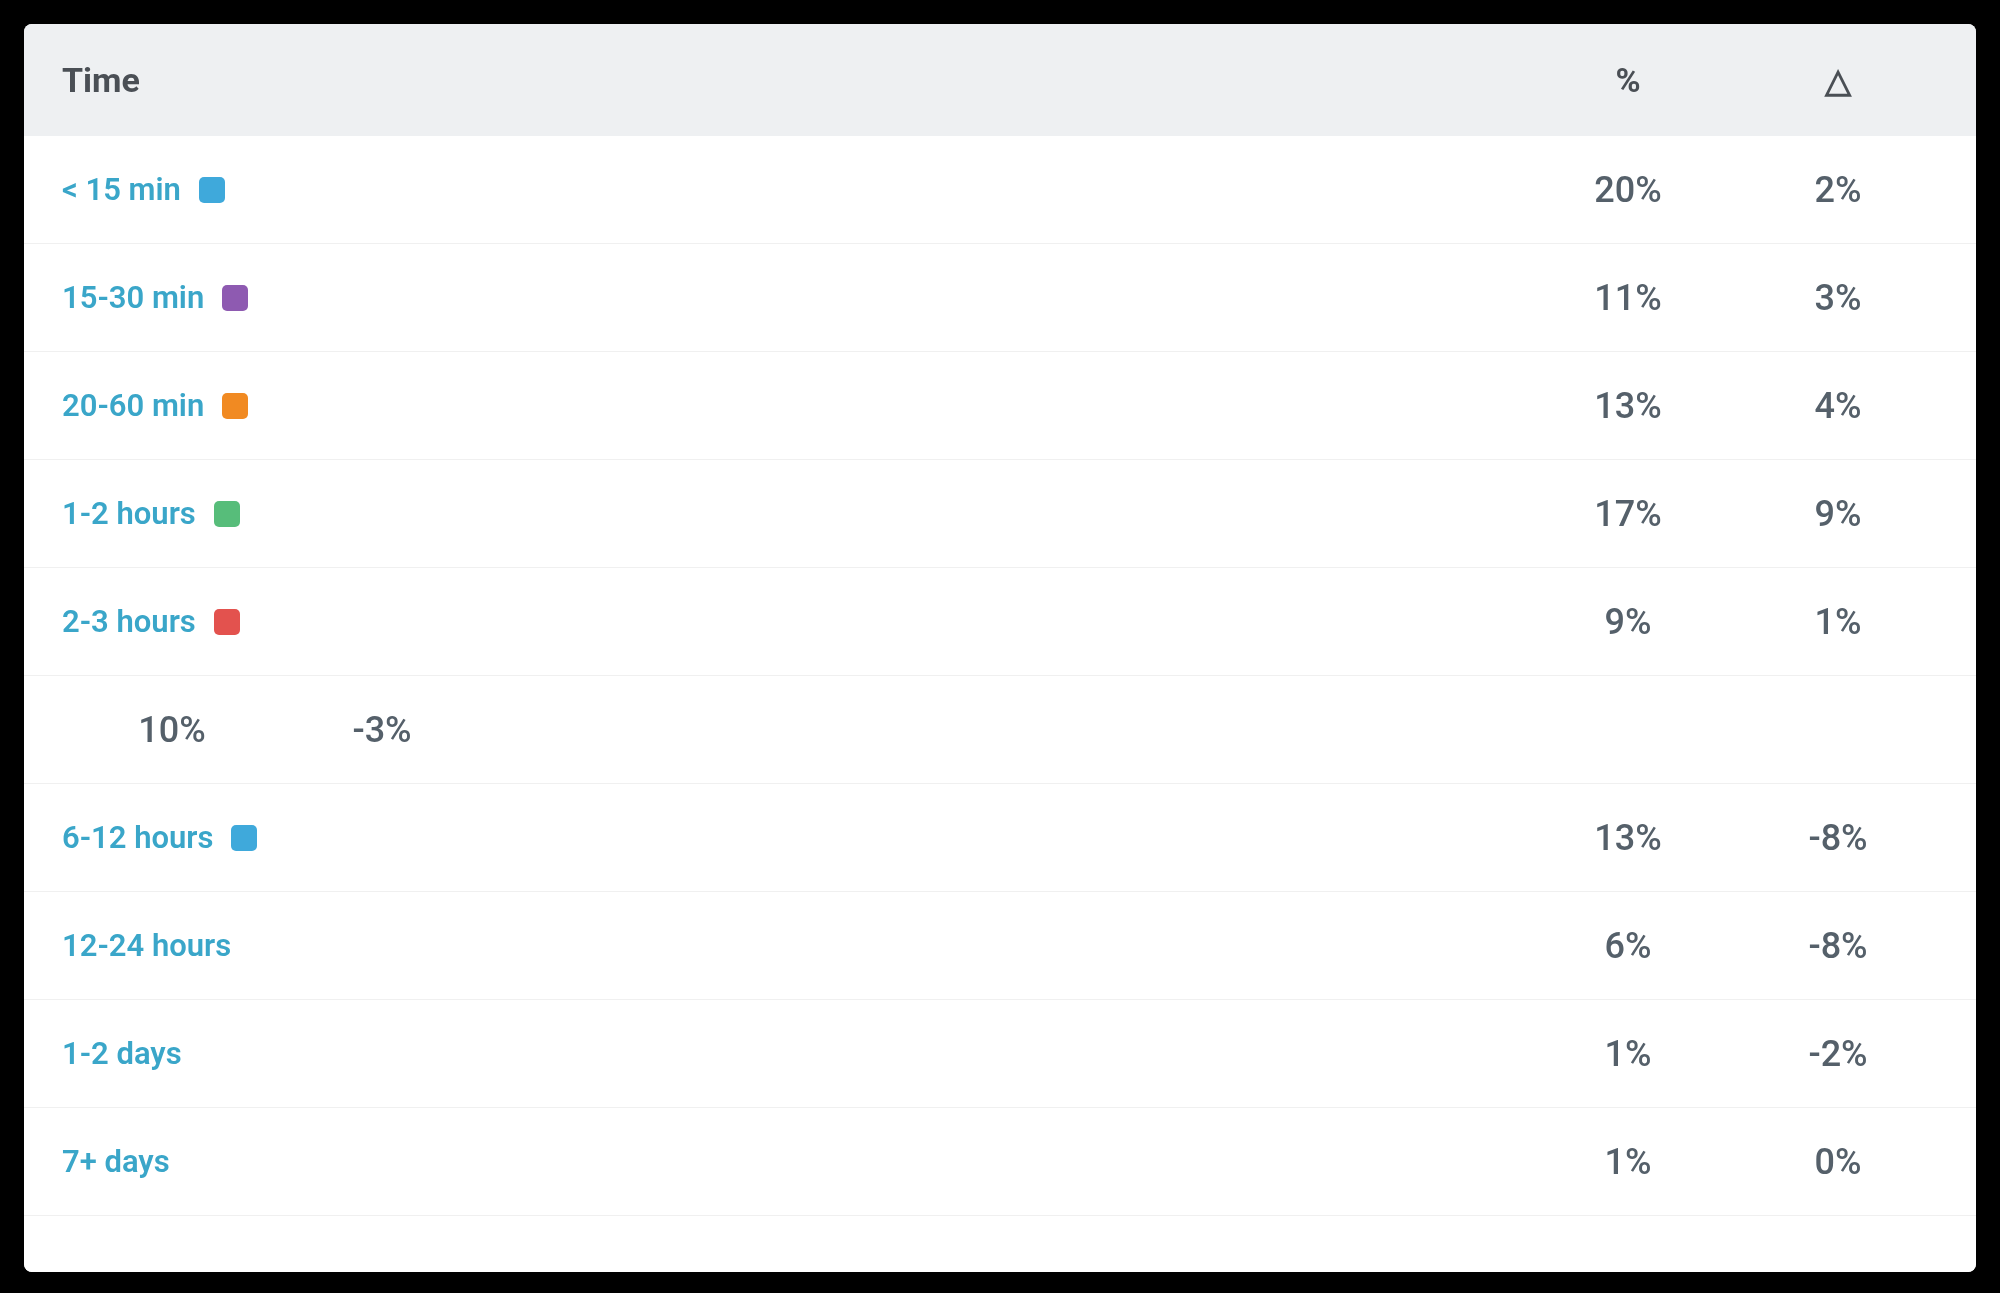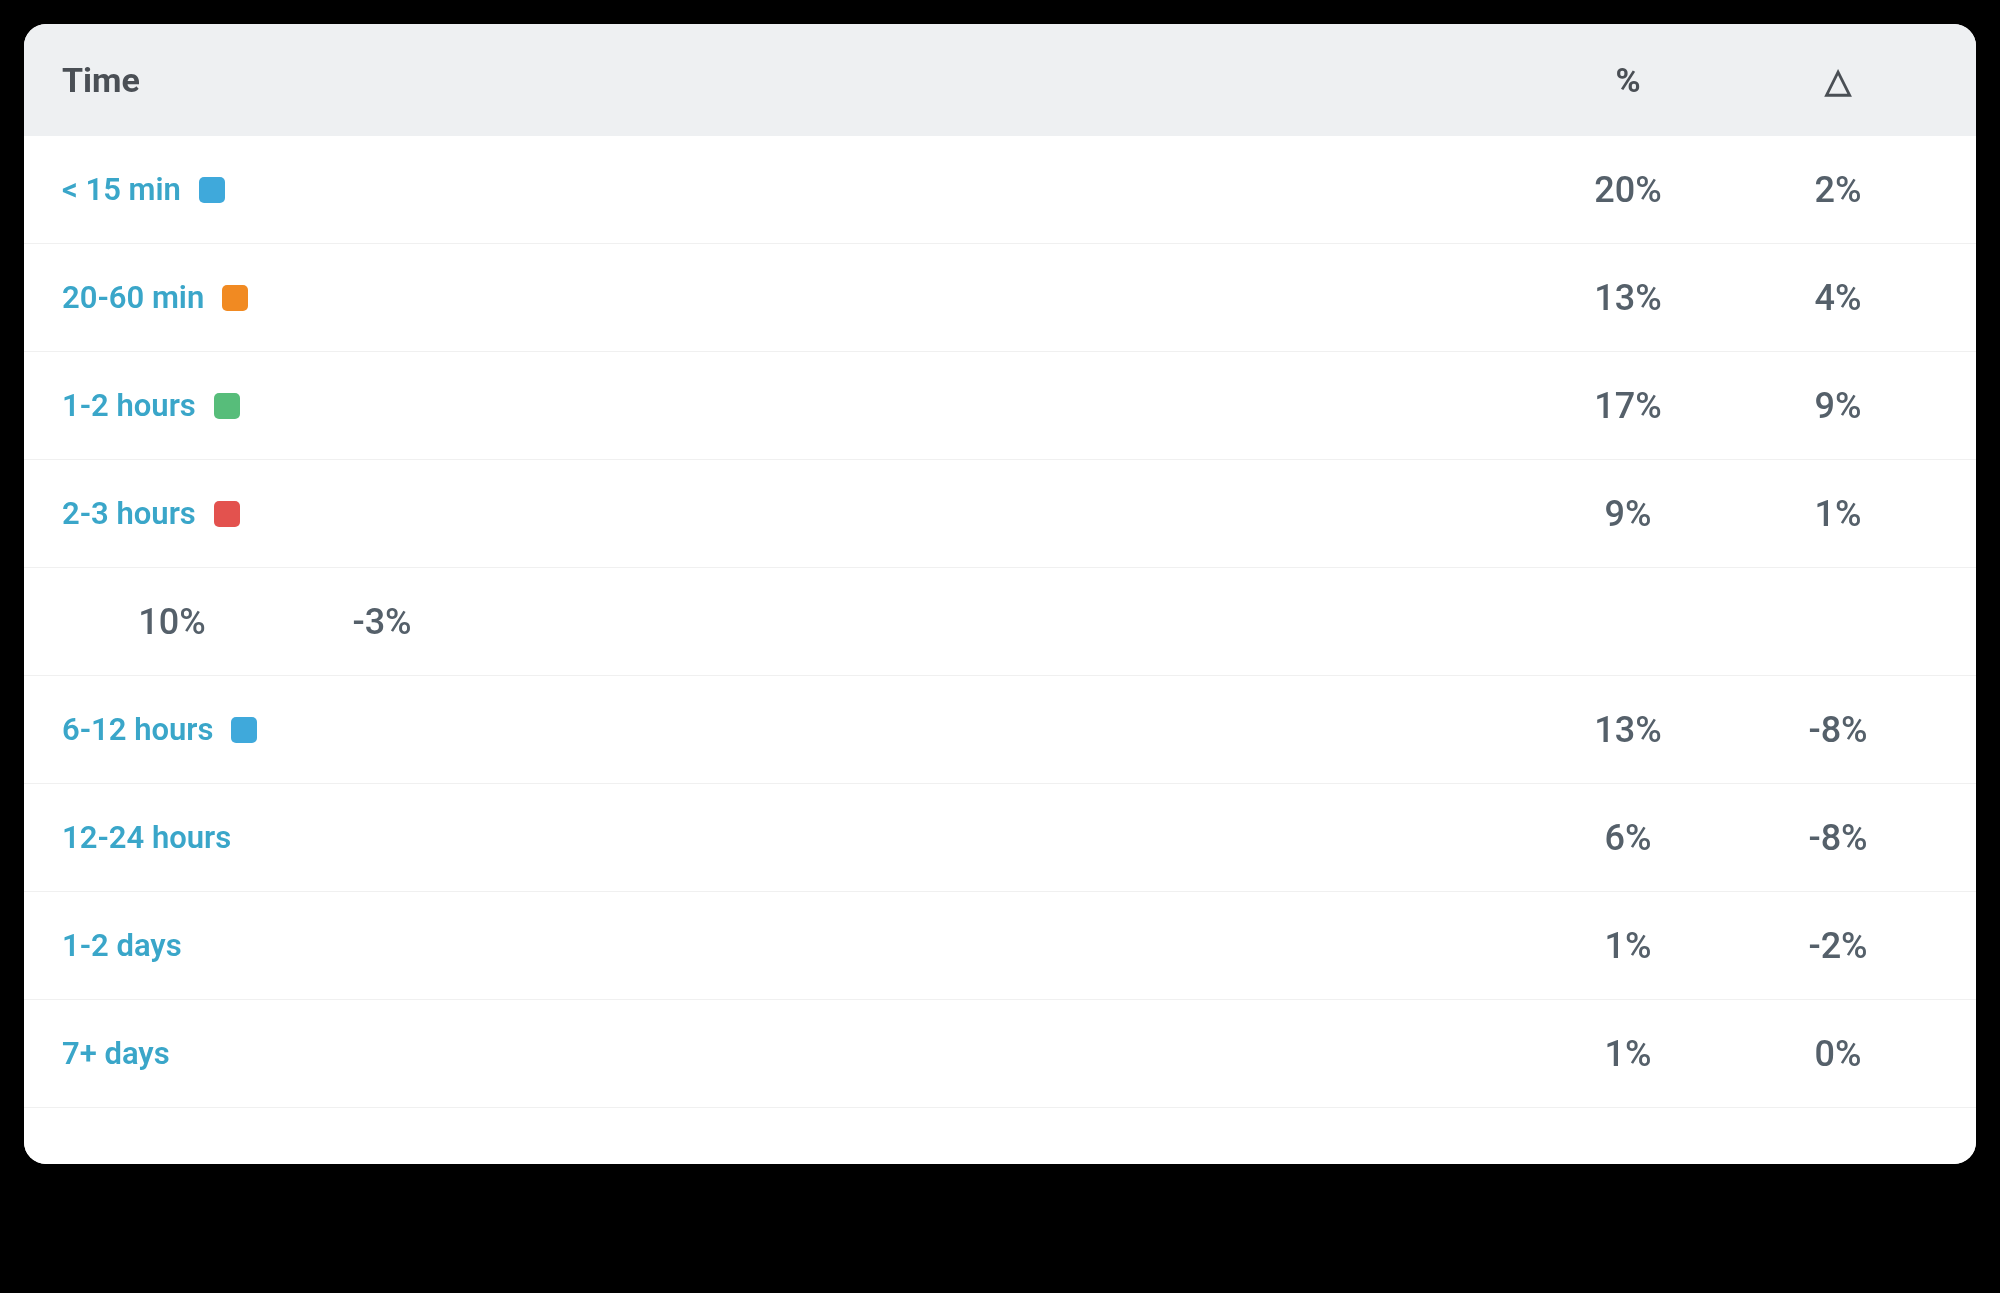--- a/index.html
+++ b/index.html
@@ -5,21 +5,21 @@
     * { margin: 0; padding: 0; box-sizing: border-box; }
     body {
       background: #000;
       font-family: -apple-system, BlinkMacSystemFont, "Segoe UI", Roboto, "Helvetica Neue", Arial, sans-serif;
       padding: 24px;
       width: 2000px;
       height: 1293px;
     }
     .card {
       background: #fff;
-      border-radius: 22px;
+      border-radius: 8px;
       overflow: hidden;
       box-shadow: 0 6px 20px rgba(0,0,0,0.45);
     }
     .row {
       display: flex;
       align-items: center;
       height: 108px;
       border-bottom: 1px solid #f0f0f0;
       padding: 0 38px;
     }
@@ -95,20 +95,28 @@
       <div class="row">
         <div class="col-time">
           <span class="time-label">&lt; 15 min</span>
           <span class="swatch" style="background: rgb(63, 169, 219);"></span>
         </div>
         <div class="col-pct"><span class="val">20%</span></div>
         <div class="col-delta"><span class="val">2%</span></div>
       </div>
       <div class="row">
         <div class="col-time">
+          <span class="time-label">15-30 min</span>
+          <span class="swatch" style="background: rgb(142, 90, 177);"></span>
+        </div>
+        <div class="col-pct"><span class="val">11%</span></div>
+        <div class="col-delta"><span class="val">3%</span></div>
+      </div>
+      <div class="row">
+        <div class="col-time">
           <span class="time-label">20-60 min</span>
           <span class="swatch" style="background: rgb(241, 138, 34);"></span>
         </div>
         <div class="col-pct"><span class="val">13%</span></div>
         <div class="col-delta"><span class="val">4%</span></div>
       </div>
       <div class="row">
         <div class="col-time">
           <span class="time-label">1-2 hours</span>
           <span class="swatch" style="background: rgb(87, 189, 122);"></span>

